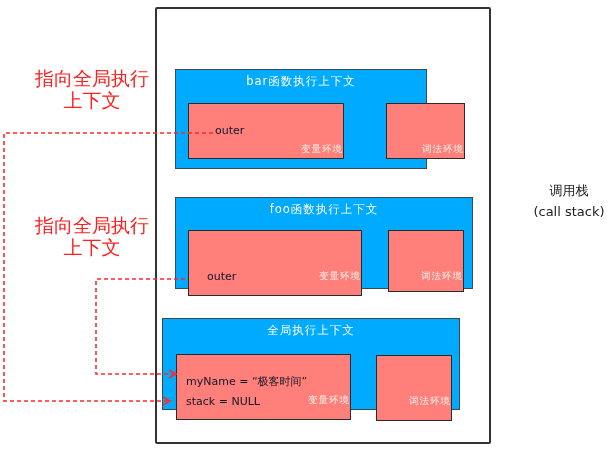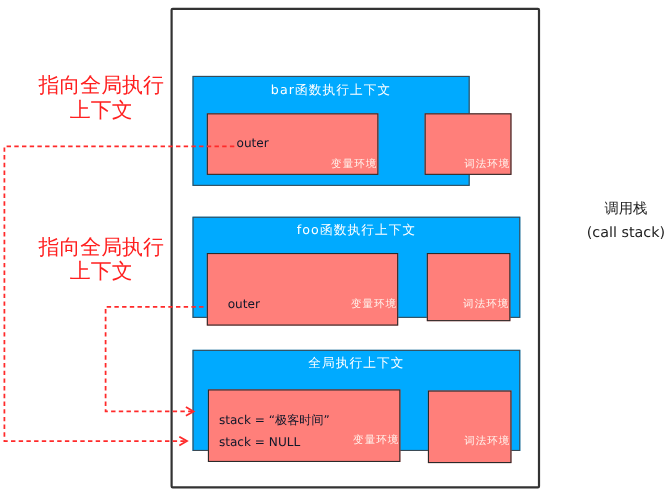--- a/index.html
+++ b/index.html
@@ -77,25 +77,25 @@
   <div class="ctx-title">foo函数执行上下文</div>
   <div class="abs env" style="left:12px; top:32px; width:174px; height:66px;">
     <div class="env-title">变量环境</div>
     <div class="env-line" style="left:18px; top:39px;">outer</div>
   </div>
   <div class="abs env" style="left:212px; top:32px; width:76px; height:62px;">
     <div class="env-title">词法环境</div>
   </div>
 </div>
 
-<div class="abs ctx" style="left:175px; top:318px; width:298px; height:92px;">
+<div class="abs ctx" style="left:162px; top:318px; width:298px; height:92px;">
   <div class="ctx-title">全局执行上下文</div>
   <div class="abs env" style="left:13px; top:35px; width:175px; height:66px;">
     <div class="env-title">变量环境</div>
-    <div class="env-line" style="left:9px; top:19px;">stack = “极客时间”</div>
+    <div class="env-line" style="left:9px; top:19px;">myName = “极客时间”</div>
     <div class="env-line" style="left:9px; top:40px;">stack = NULL</div>
   </div>
   <div class="abs env" style="left:213px; top:36px; width:76px; height:66px;">
     <div class="env-title">词法环境</div>
   </div>
 </div>
 
 <svg class="overlay" width="611" height="451">
   <defs>
     <marker id="arrowhead" markerWidth="10" markerHeight="10" refX="8" refY="5" orient="auto" markerUnits="userSpaceOnUse">

